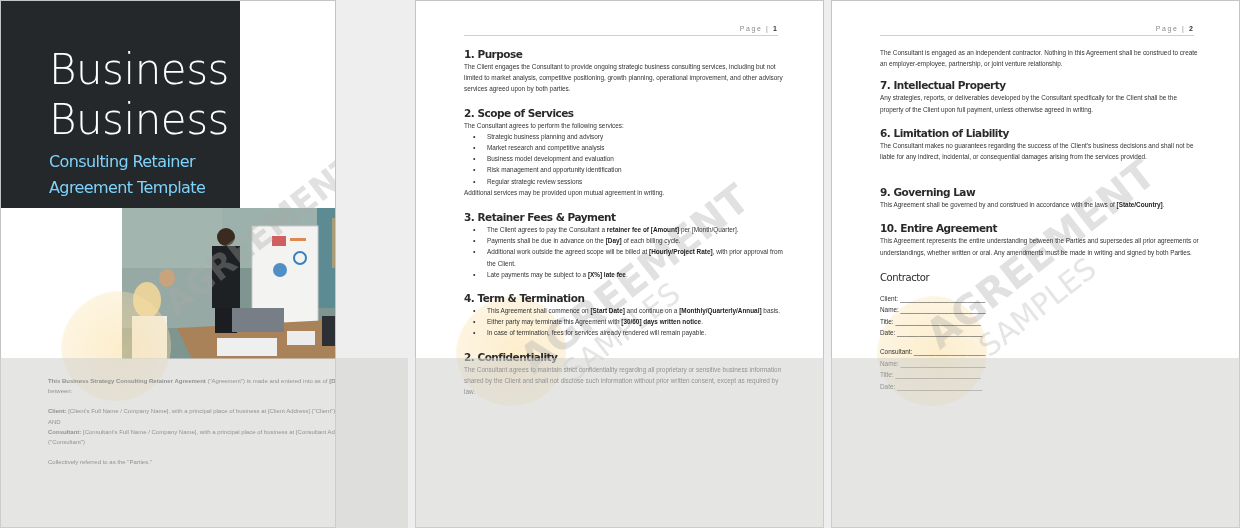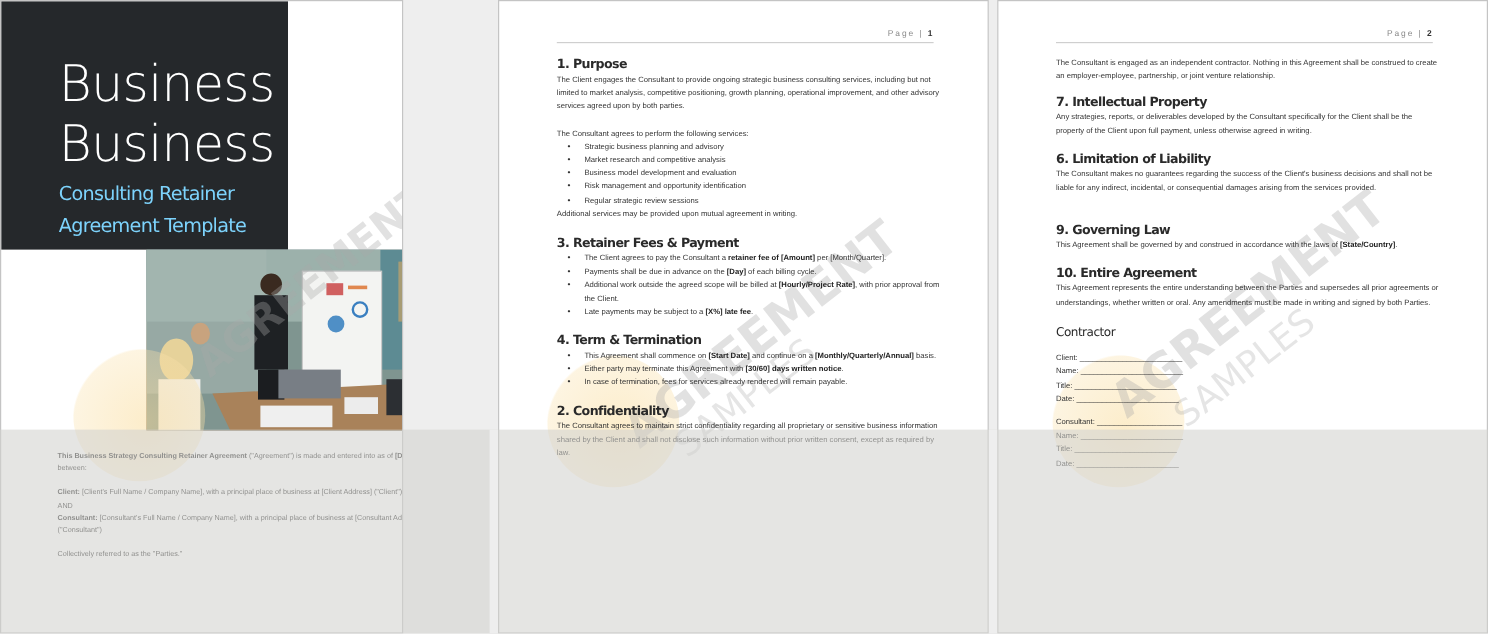--- a/index.html
+++ b/index.html
@@ -159,20 +159,21 @@
     <span>Page | </span><b>1</b>
   </div>
 
   <div class="content">
     <div class="section">
       <h2>1. Purpose</h2>
       <p>The Client engages the Consultant to provide ongoing strategic business consulting services, including but not limited to market analysis, competitive positioning, growth planning, operational improvement, and other advisory services agreed upon by both parties.</p>
     </div>
 
     <div class="section" style="margin-top:11px;">
+      <h2>2. Scope of Services</h2>
       <p>The Consultant agrees to perform the following services:</p>
       <ul>
         <li>Strategic business planning and advisory</li>
         <li>Market research and competitive analysis</li>
         <li>Business model development and evaluation</li>
         <li>Risk management and opportunity identification</li>
         <li>Regular strategic review sessions</li>
       </ul>
       <p>Additional services may be provided upon mutual agreement in writing.</p>
     </div>

